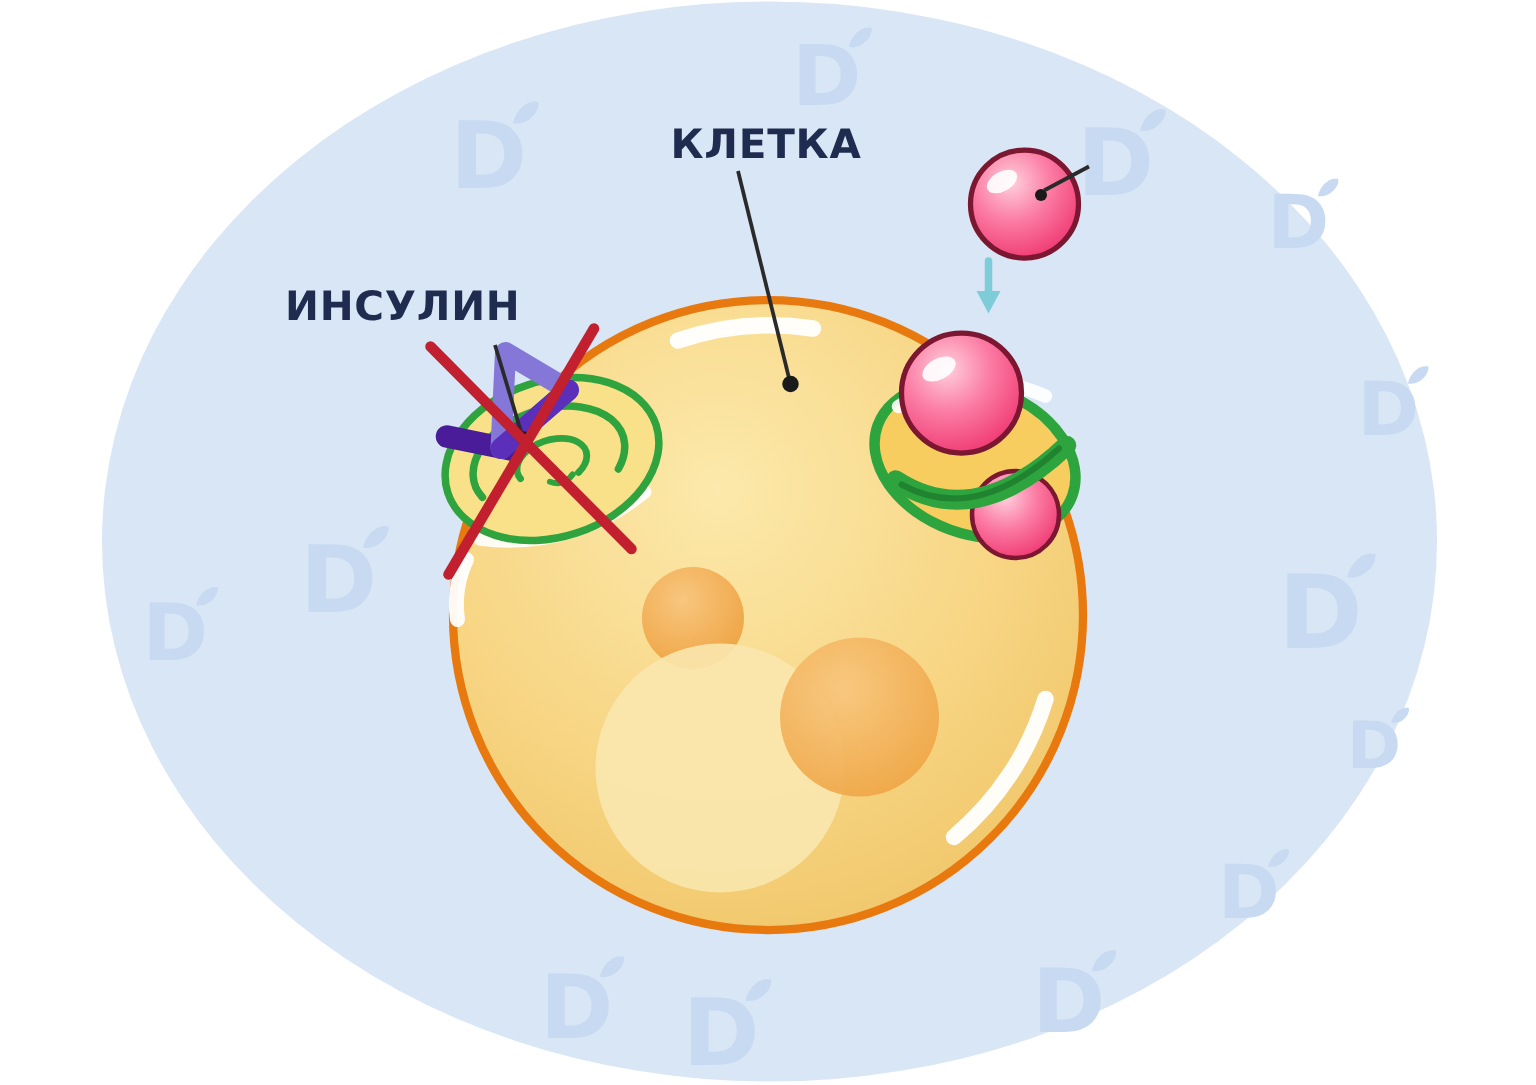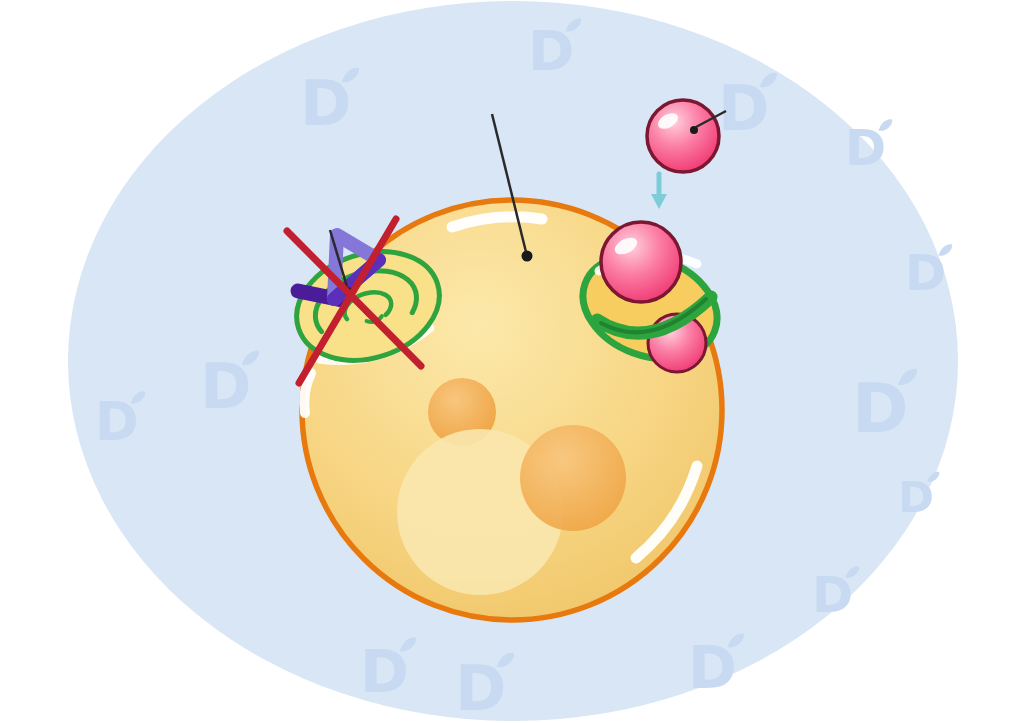--- a/index.html
+++ b/index.html
@@ -160,14 +160,16 @@
     <circle cx="694" cy="130" r="4" fill="#1a1a1a"></circle>
     <path d="M 696 127 L 726 111" fill="none" stroke="#2a2a2a" stroke-width="2.5"></path>
   </g>
 
   <g>
     <path d="M 659 174 L 659 196" fill="none" stroke="#7fccd9" stroke-width="5" stroke-linecap="round"></path>
     <polygon points="651,194 667,194 659,209" fill="#7fccd9"></polygon>
   </g>
 </svg>
 
+<div class="label" id="label-insulin">ИНСУЛИН</div>
+<div class="label" id="label-cell">КЛЕТКА</div>
 
 </div>
 
 </body></html>

